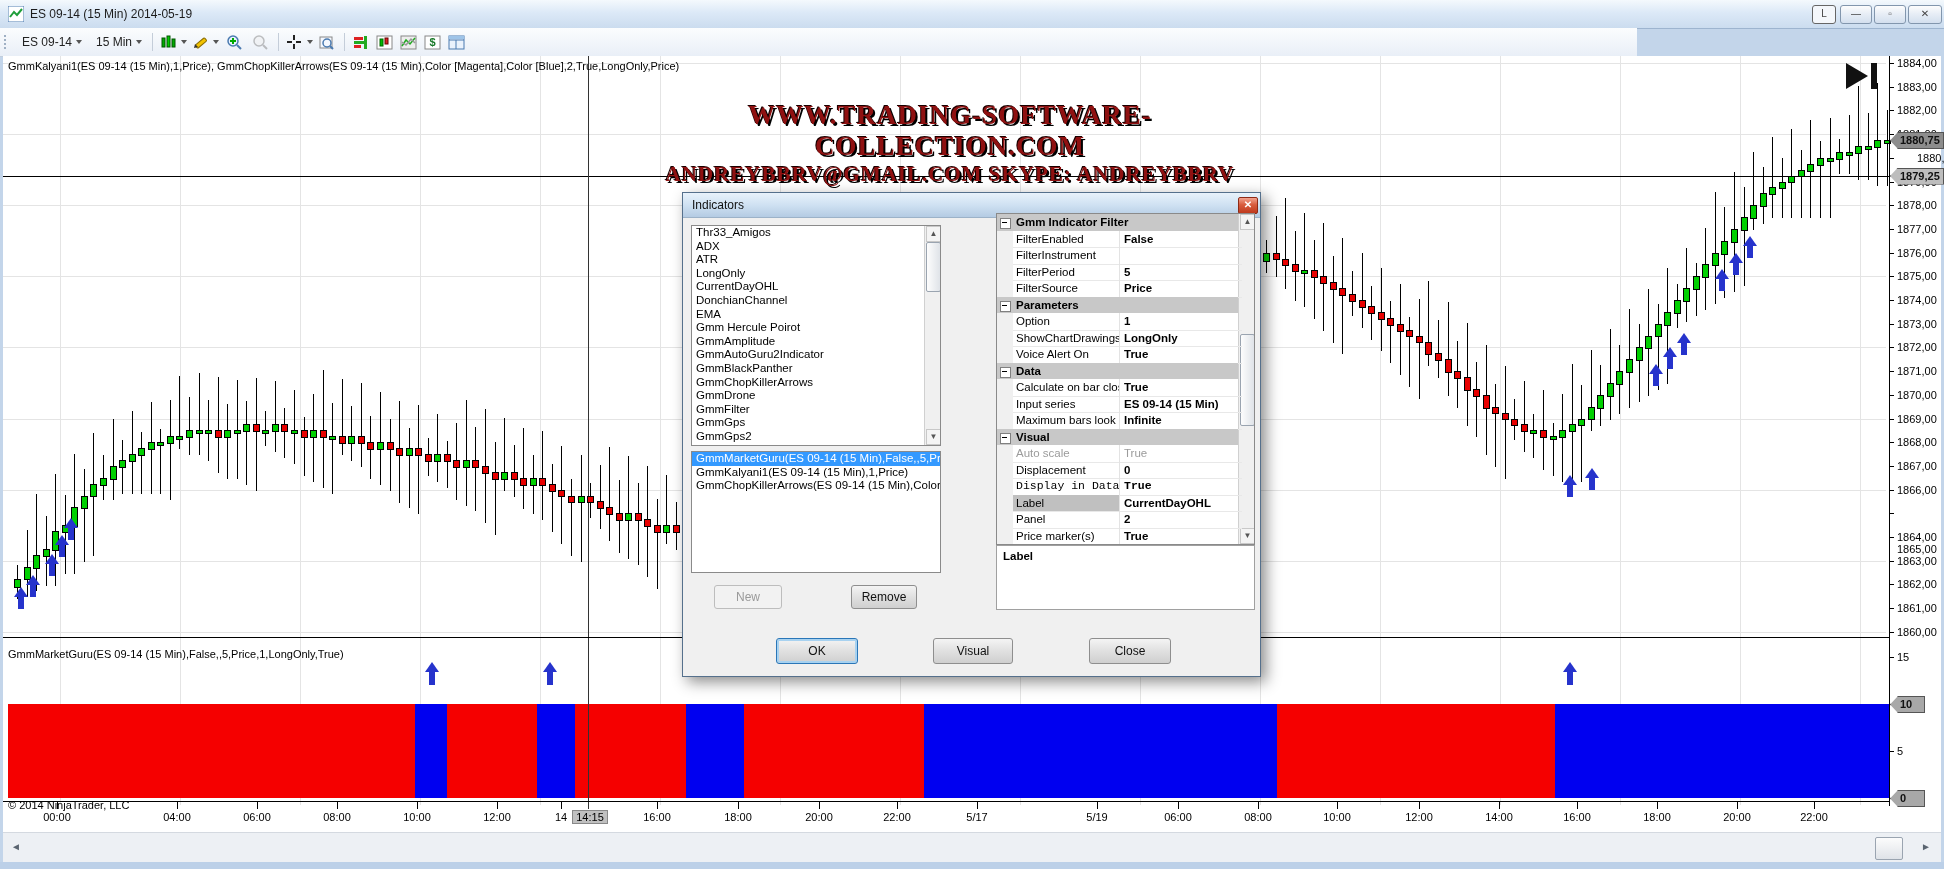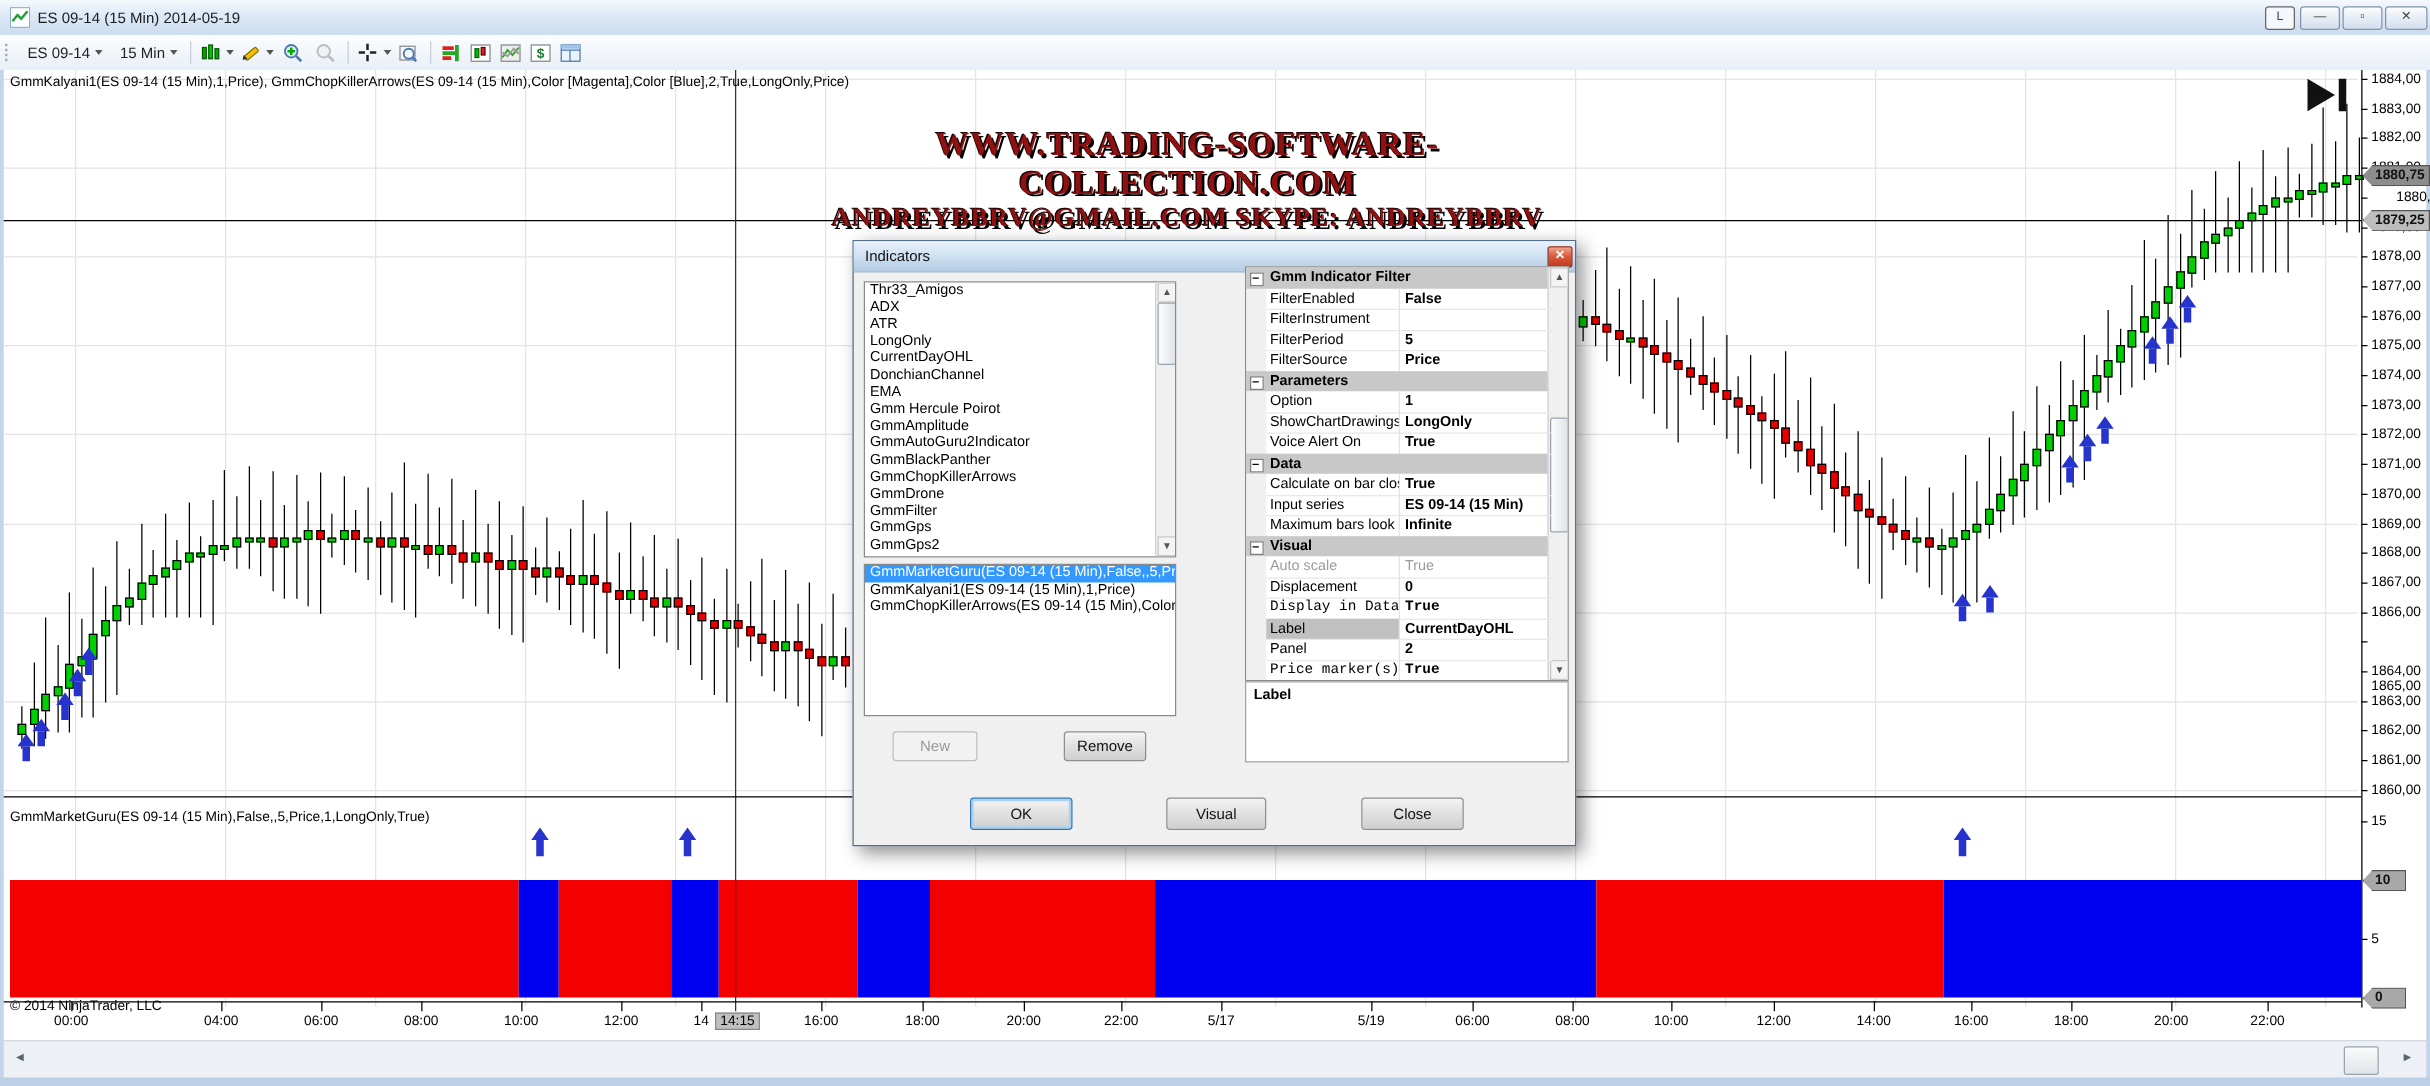--- a/index.html
+++ b/index.html
@@ -3,21 +3,21 @@
 <meta charset="utf-8">
 <style>
   html,body{margin:0;padding:0;background:#fff;}
   #screen{position:relative;width:1944px;height:869px;background:#c3d5ea;font-family:"Liberation Sans",sans-serif;overflow:hidden;}
   .abs{position:absolute;}
   
   .titlebar{left:0;top:0;width:1944px;height:28px;background:linear-gradient(#f4f9fd,#dcea f7 45%,#cbdcef);background:linear-gradient(#f4f9fd,#dce9f7 45%,#cbdcef);border-bottom:1px solid #9db4cf;}
   .titletext{left:30px;top:7px;font-size:12px;color:#1c1c1c;}
   .winbtn{top:5px;height:17px;border:1px solid #8296ad;border-radius:3px;background:linear-gradient(#fdfdfd,#e8eef6 45%,#d3dfee);font-size:10px;color:#444;text-align:center;line-height:15px;}
   
-  .toolbar{left:0;top:28px;width:1944px;height:28px;background:linear-gradient(#fbfdfe,#e9eff7);border-bottom:1px solid #c2cedd;}
+  .toolbar{left:0;top:28px;width:1637px;height:28px;background:linear-gradient(#fbfdfe,#e9eff7);border-bottom:1px solid #c2cedd;}
   .tb-item{top:4px;height:20px;display:flex;align-items:center;font-size:12px;color:#222;}
   .tb-sep{top:5px;width:1px;height:18px;background:#c4cdd9;}
   .tb-caret{width:0;height:0;border-left:3.5px solid transparent;border-right:3.5px solid transparent;border-top:4px solid #555;margin-left:4px;}
   .grip{top:7px;left:4px;width:3px;height:14px;border-left:2px dotted #9fb0c4;}
   
   .white-bg{background:#fff;}
   .gridv{width:1px;background:#e4e4e4;}
   .gridh{height:1px;background:#e4e4e4;}
   .wick{width:1px;background:#000;}
   .body-up{background:#00d000;border:1px solid #000;}
@@ -813,21 +813,21 @@
           <div class="prow selrow" style="top: 280.5px;">
             <div class="gut"></div>
             <div class="lab">Label</div>
             <div class="val">CurrentDayOHL</div>
           </div>
           <div class="prow" style="top: 297px;">
             <div class="gut"></div>
             <div class="lab">Panel</div>
             <div class="val">2</div>
           </div>
-          <div class="prow" style="top: 313.5px; font-family: Liberation Mono, monospace;">
+          <div class="prow" style="top: 313.5px;">
             <div class="gut"></div>
             <div class="lab">Price marker(s)</div>
             <div class="val">True</div>
           </div>
         </div>
     </div>
 
     <div class="abs descbox">
       <div class="abs desc-title">Label</div>
     </div>

